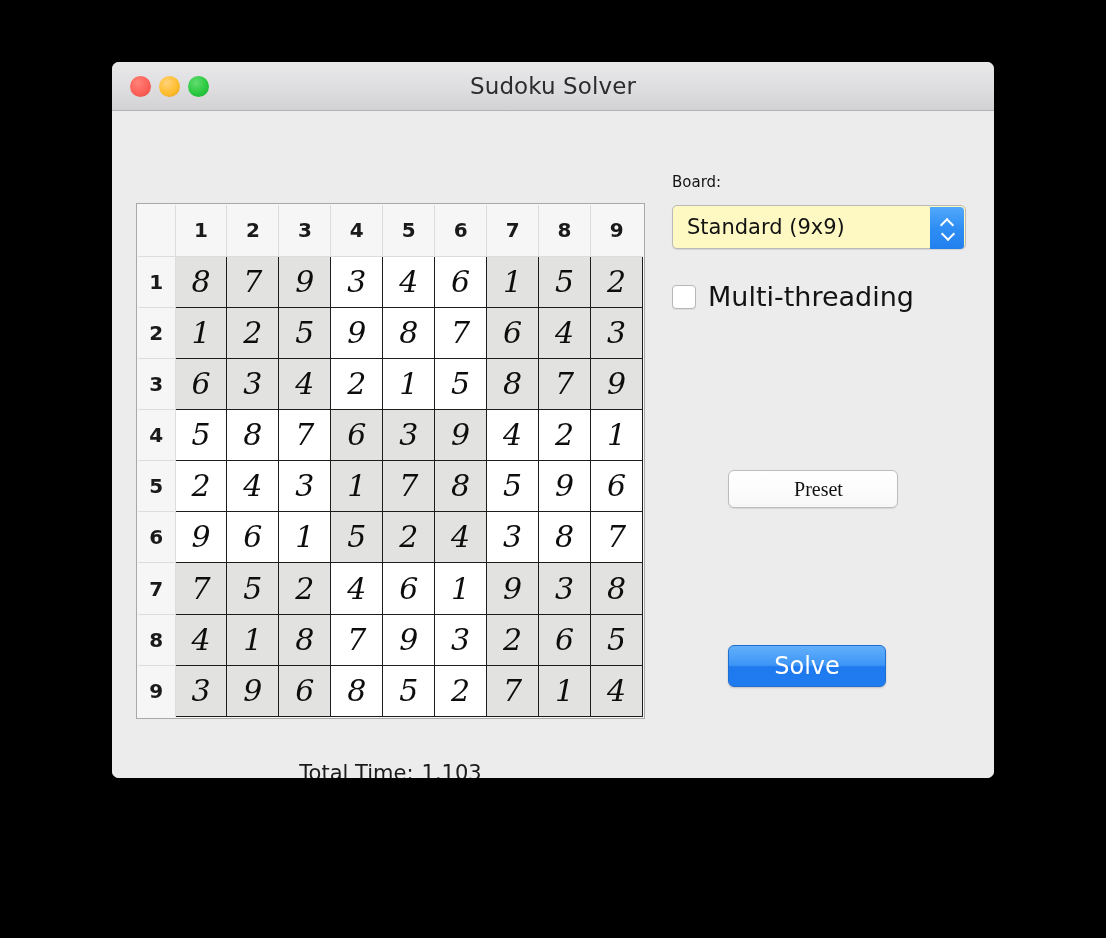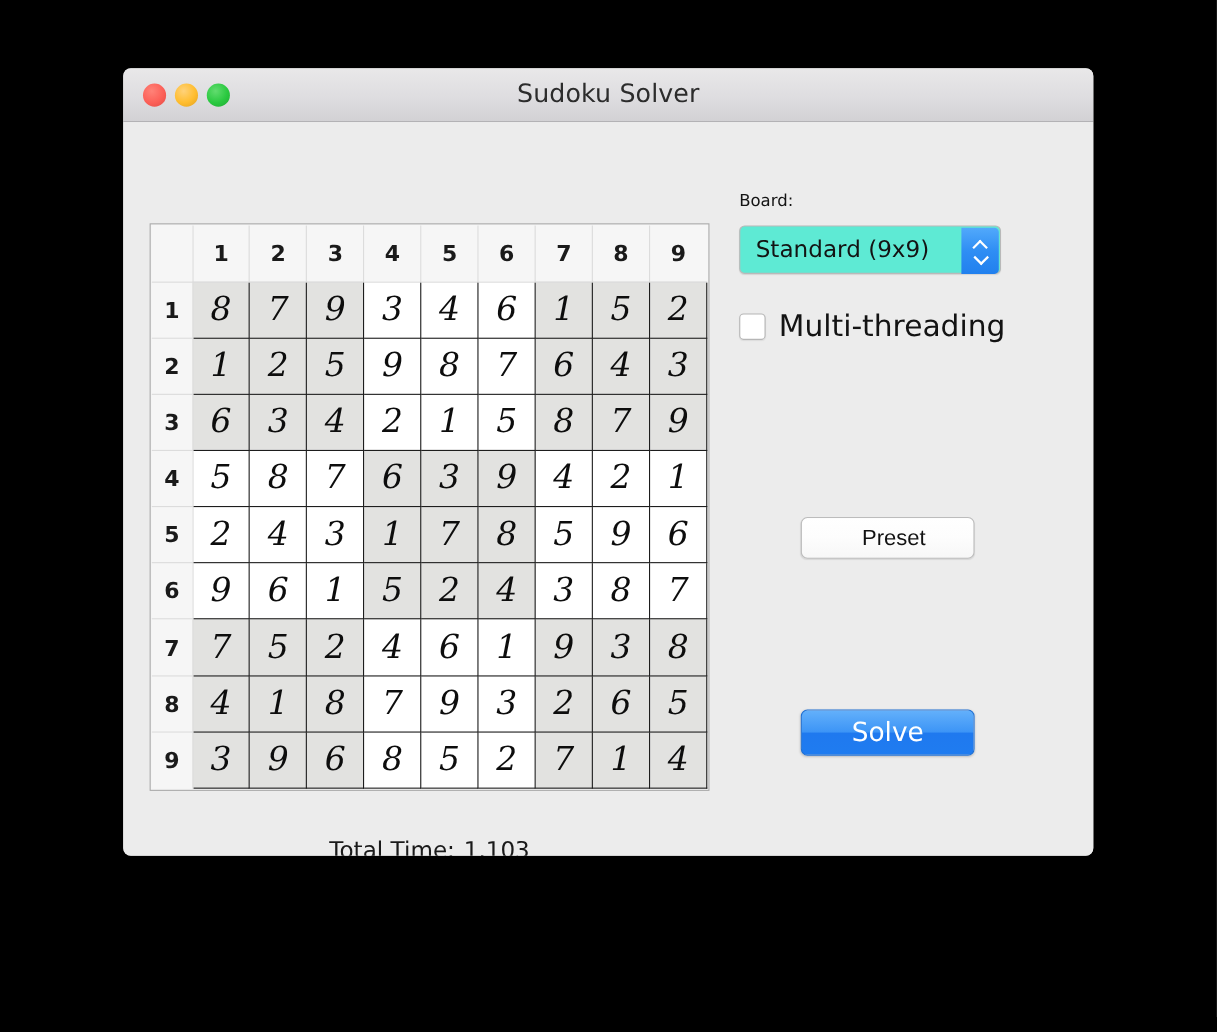--- a/index.html
+++ b/index.html
@@ -164,23 +164,23 @@
   .panel-label {
     font-size: 15px;
     color: #141414;
     font-family: "DejaVu Sans", sans-serif;
     margin-bottom: 14px;
   }
 
   
   #board-select {
     position: relative;
-    width: 238px;
+    width: 294px;
     height: 44px;
-    background: #5eead4;
+    background: #fef9c3;
     border: 1px solid #b9b9b9;
     border-radius: 5px;
     box-shadow: 0 1px 1px rgba(0,0,0,0.10);
     display: flex;
     align-items: center;
   }
   #board-select .value {
     padding-left: 14px;
     font-size: 21px;
     color: #131313;
@@ -239,29 +239,29 @@
     flex: none;
   }
   #multithread-label {
     font-size: 27px;
     color: #131313;
     font-family: "DejaVu Sans", sans-serif;
   }
 
   
   .btn {
-    width: 158px;
+    width: 170px;
     height: 38px;
     background: linear-gradient(to bottom, #ffffff 0%, #fdfdfd 48%, #f7f7f7 100%);
     border: 1px solid #bcbcbc;
     border-radius: 6px;
     box-shadow: 0 1px 1px rgba(0,0,0,0.09);
     font-size: 20px;
     color: #121212;
-    font-family: Liberation Sans, sans-serif;
+    font-family: Liberation Serif, serif;
     display: flex;
     align-items: center;
     justify-content: center;
     cursor: default;
     padding-left: 11px;
   }
 
   #preset-button   { position: absolute; left: 56px; top: 297px; }
   #initialize-button { position: absolute; left: 56px; top: 364px; }
 

